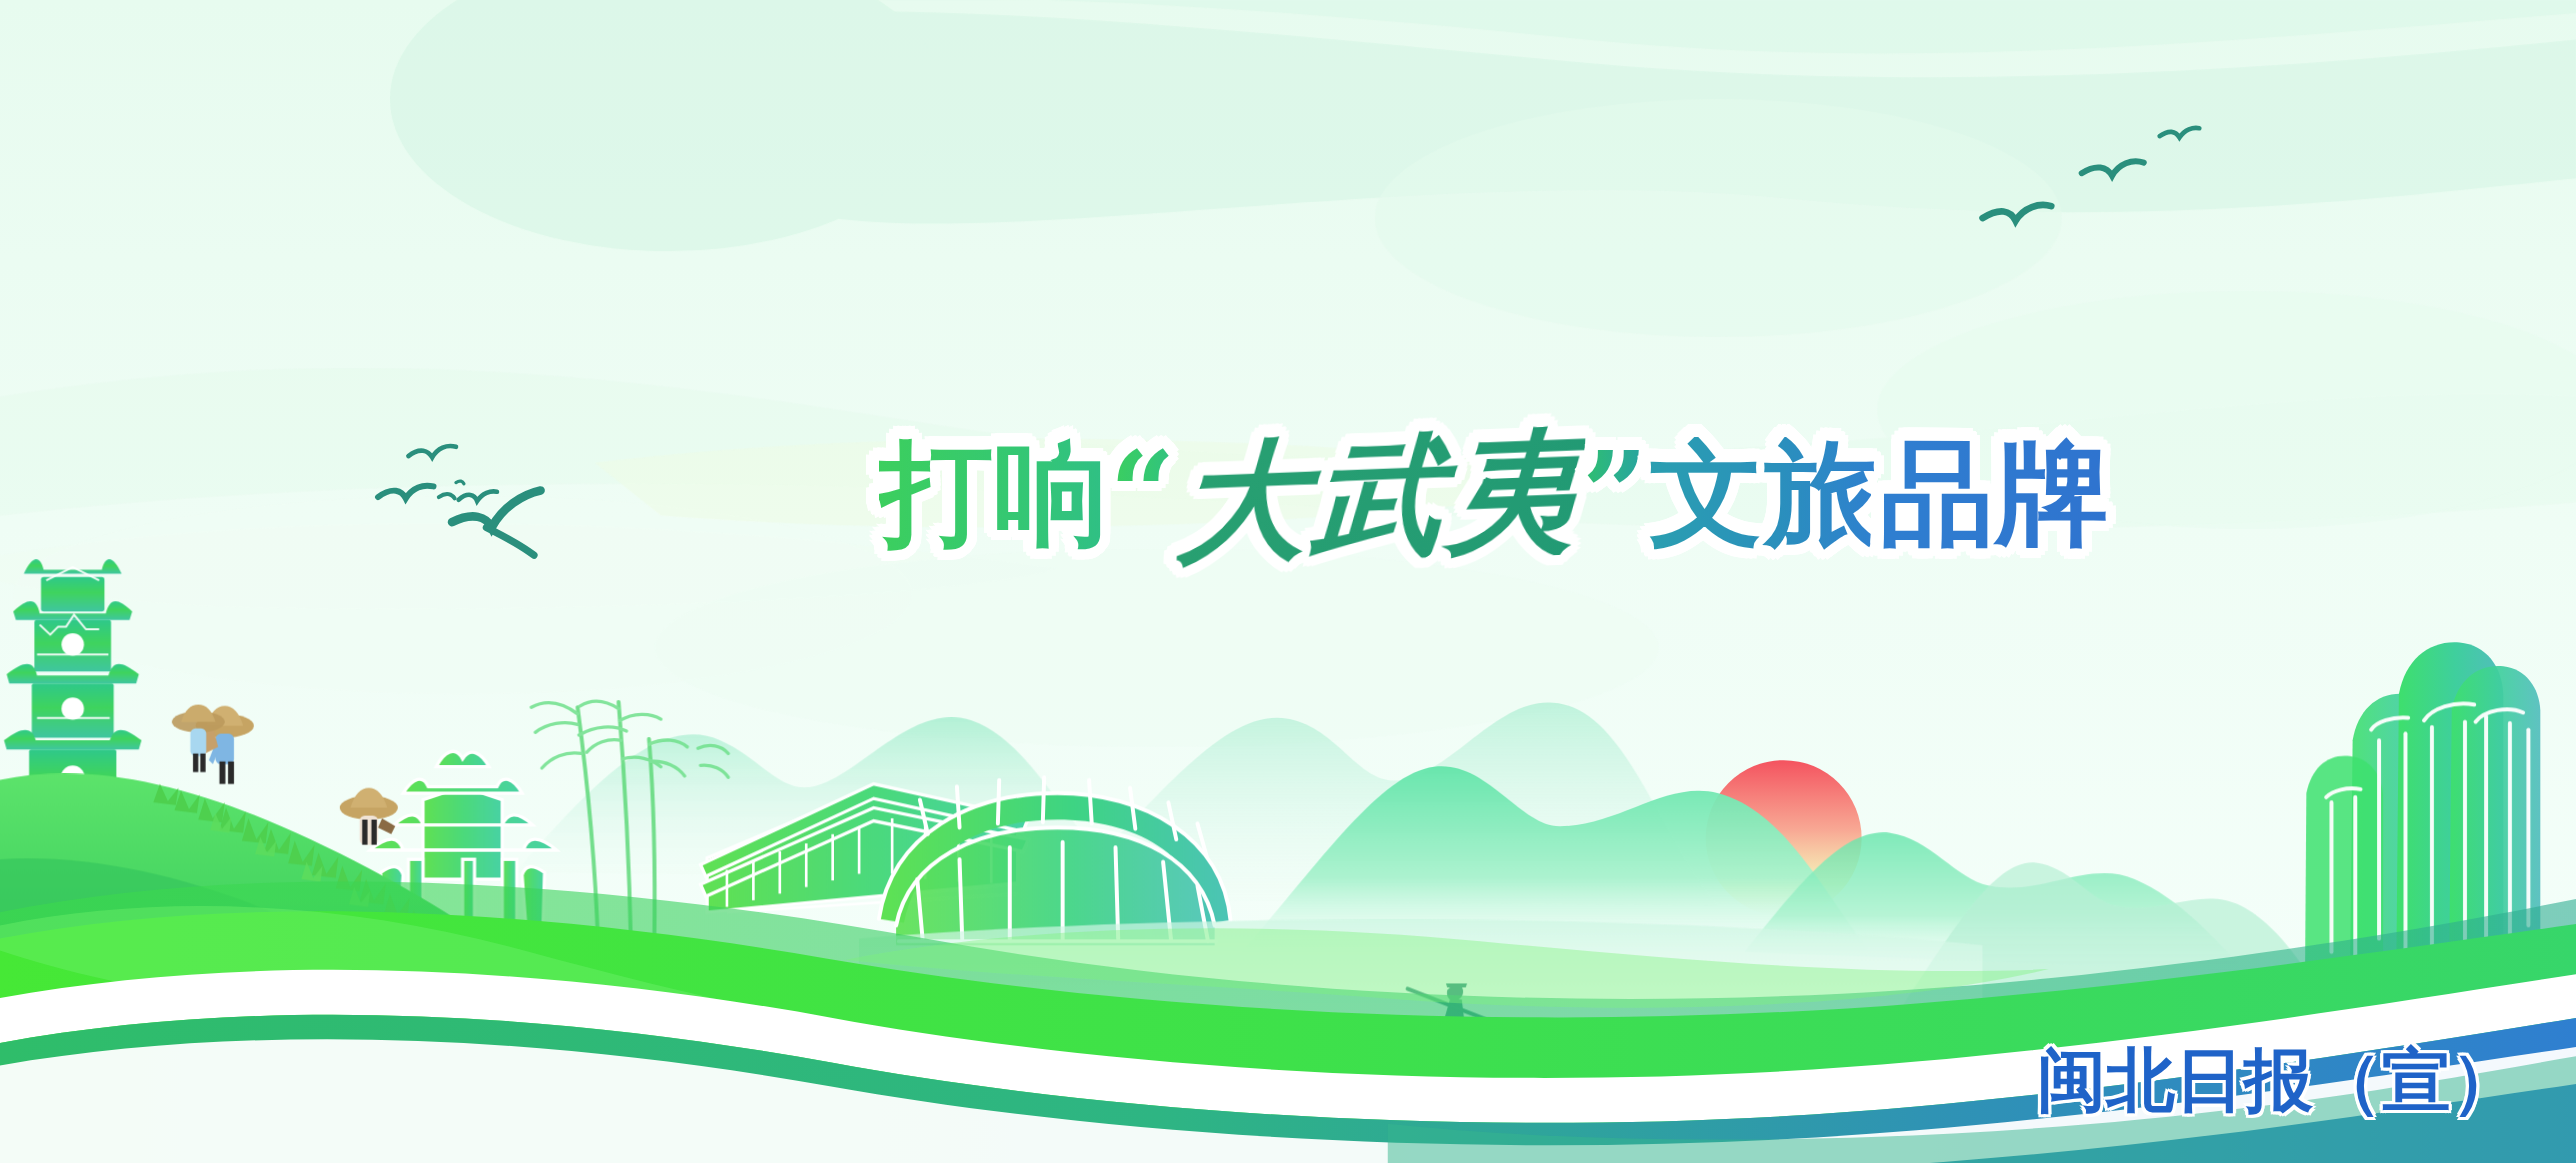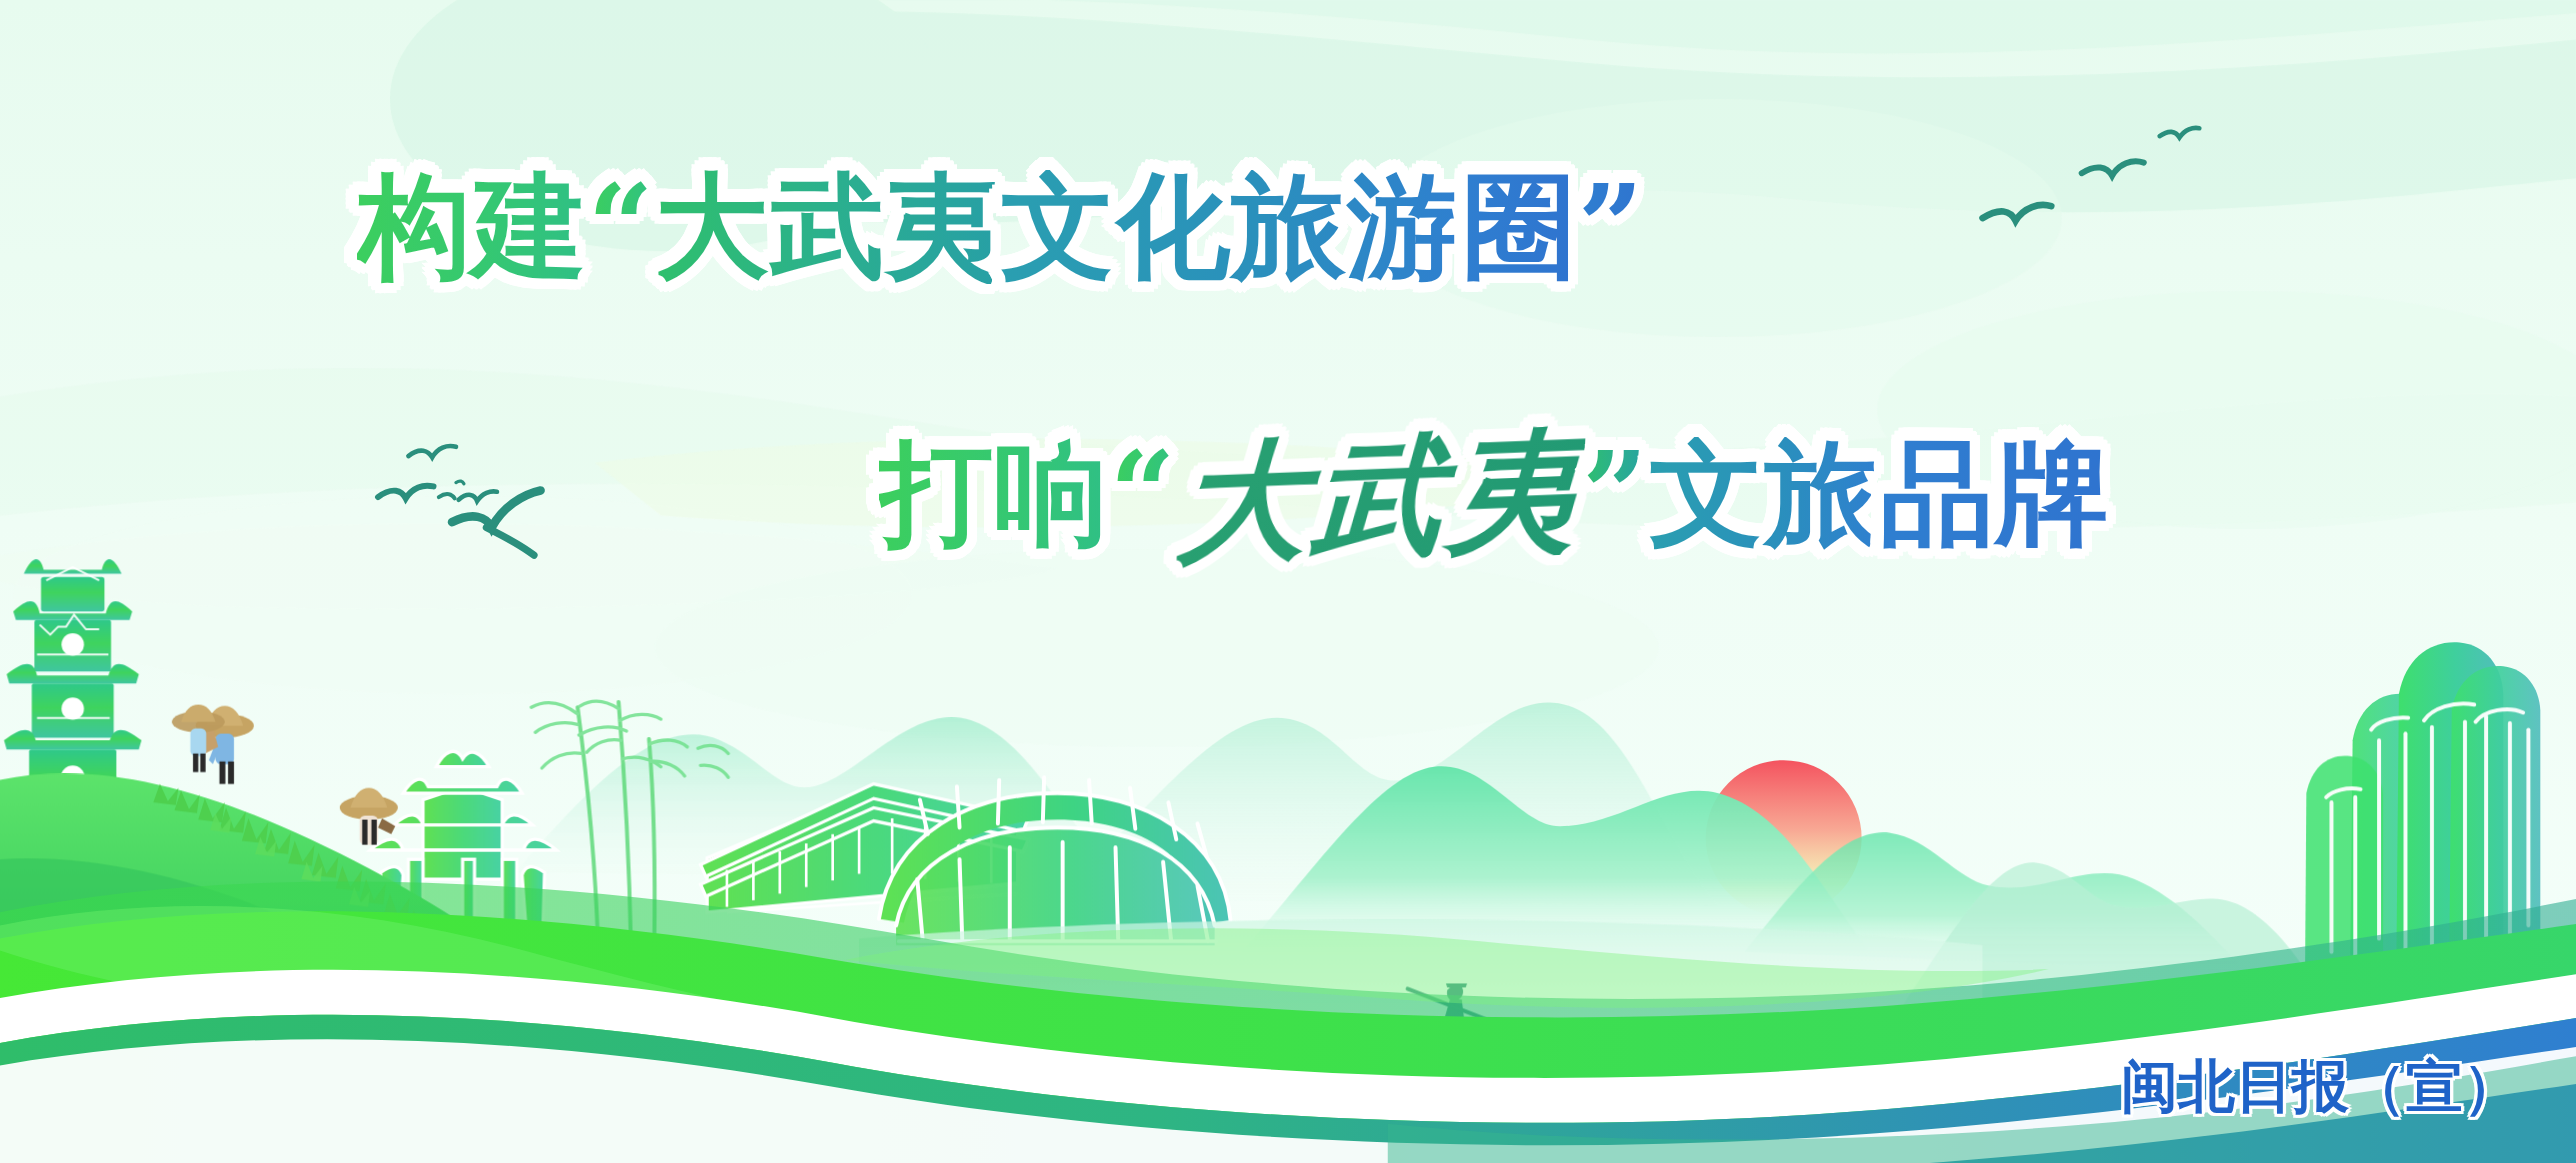--- a/index.html
+++ b/index.html
@@ -68,21 +68,21 @@
       drop-shadow(3.3px -3.3px 0 #fff) drop-shadow(-3.3px -3.3px 0 #fff);
   }
 
   
   #credit{
     position:absolute;
     right:56px;
     bottom:50px;
     font-family:"DejaVu Serif","Liberation Serif",serif;
     font-weight:700;
-    font-size:57px;
+    font-size:69px;
     line-height:1;
     white-space:nowrap;
     color:#1f63c8;
     text-shadow:
       3.3px 0 0 #fff,-3.3px 0 0 #fff,0 3.3px 0 #fff,0 -3.3px 0 #fff,
       2.6px 2.6px 0 #fff,-2.6px 2.6px 0 #fff,2.6px -2.6px 0 #fff,-2.6px -2.6px 0 #fff;
     pointer-events:none;
   }
 </style>
 </head>
@@ -416,23 +416,20 @@
       <path d="M736,798 C764,812 790,826 808,840" stroke-width="11"></path>
     </g>
     <g stroke="#2a8f7d" fill="none" stroke-linecap="round">
       <path d="M3150,262 C3172,248 3188,252 3196,266 C3206,248 3226,240 3244,246" stroke-width="9"></path>
       <path d="M3000,330 C3026,314 3042,318 3050,334 C3062,314 3086,306 3104,312" stroke-width="10"></path>
       <path d="M3268,206 C3282,196 3292,198 3298,208 C3306,196 3318,192 3328,194" stroke-width="7"></path>
     </g>
 
   </svg>
 
-  <div class="headline" id="line1">
-    <span class="seg g-green">构建</span><span class="seg g-green quote">“</span><span class="seg g-greenteal">大武夷</span><span class="seg g-tealblue">文化旅游</span><span class="seg g-blue">圈</span><span class="seg g-blue quote">”</span>
-  </div>
 
   <div class="headline" id="line2">
     <span class="seg g-green">打响</span><span class="seg g-green quote">“</span><span class="calli">大武夷</span><span class="seg g-greenteal quote">”</span><span class="seg g-tealblue">文旅</span><span class="seg g-blue">品牌</span>
   </div>
 
   <div id="credit">闽北日报（宣）</div>
 
 </div>
 
 

